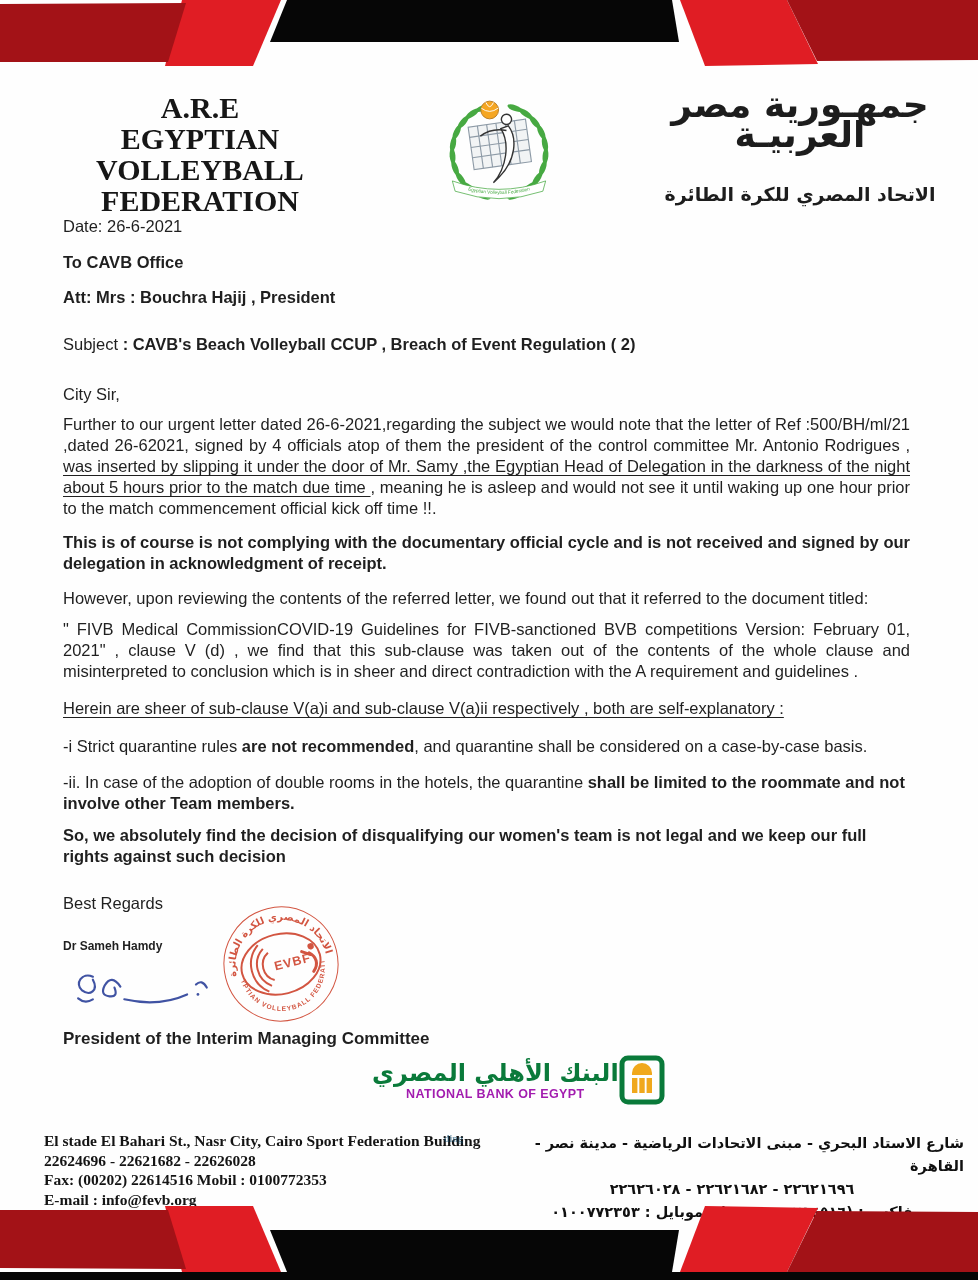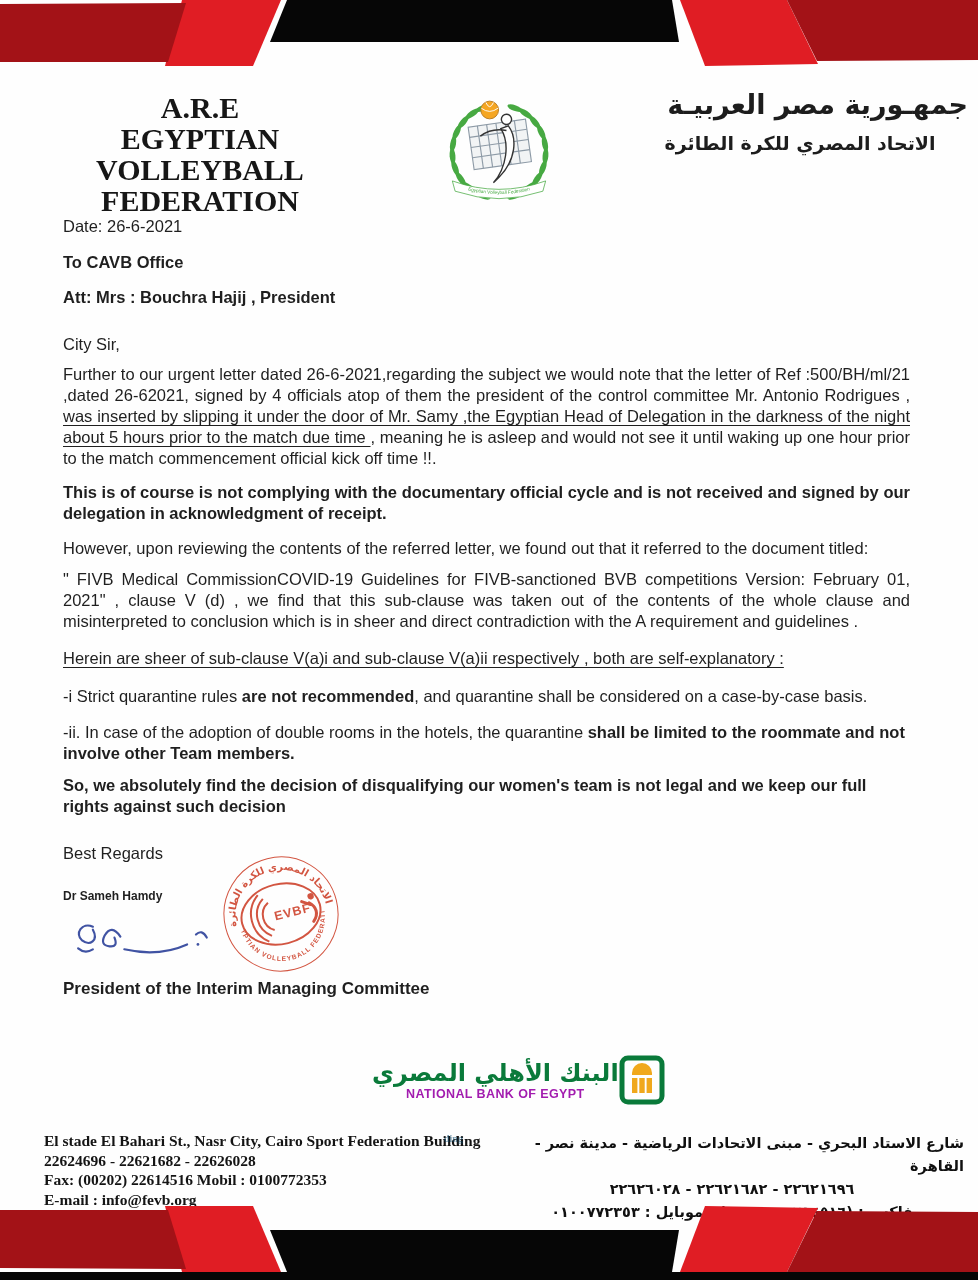--- a/index.html
+++ b/index.html
@@ -8,21 +8,21 @@
   
   .band-top{position:absolute;top:0;left:0;width:978px;height:66px;}
   .band-bottom{position:absolute;bottom:8px;left:0;width:978px;height:66px;transform:scaleY(-1);}
   .band-strip{position:absolute;bottom:0;left:0;width:978px;height:8px;background:#060606;}
   
   .org-en{position:absolute;left:28px;top:92px;width:344px;text-align:center;
           font-family:"Liberation Serif",serif;font-weight:bold;font-size:30px;line-height:31px;color:#161616;}
   .emblem{position:absolute;left:424px;top:82px;width:150px;height:126px;}
   .org-ar{position:absolute;left:632px;top:90px;width:336px;text-align:center;direction:rtl;
           font-family:"DejaVu Sans",sans-serif;font-weight:bold;color:#1d1d1d;}
-  .org-ar .l1{font-size:27px;line-height:30px;margin-bottom:11px;text-align:right;}
+  .org-ar .l1{font-size:36px;line-height:30px;margin-bottom:32px;}
   .org-ar .l2{font-size:19px;line-height:24px;}
   
   .body{position:absolute;left:63px;top:200px;width:847px;font-size:16.5px;line-height:21px;margin-top:16px;}
   .body p{margin:0 0 13px 0;}
   .jst{text-align:justify;}
   .b{font-weight:bold;}
   .u{text-decoration:underline;text-underline-offset:3px;}
   p.date{margin-bottom:15px;}
   p.to{margin-bottom:14px;font-weight:bold;}
   p.att{margin-bottom:26px;font-weight:bold;}
@@ -136,20 +136,21 @@
 
   <div class="org-ar">
     <div class="l1">جمهـورية مصر العربيـة</div>
     <div class="l2">الاتحاد المصري للكرة الطائرة</div>
   </div>
 
   <div class="body">
     <p class="date">Date: 26-6-2021</p>
     <p class="to">To CAVB Office</p>
     <p class="att">Att: Mrs : Bouchra Hajij , President</p>
+    <p class="subject"><span>Subject </span><span class="b">: CAVB's Beach Volleyball  CCUP , Breach of Event Regulation ( 2)</span></p>
     <p class="dear">City Sir,</p>
     <p class="jst"><span>Further to our urgent letter dated 26-6-2021,regarding the subject  we would note that the letter of Ref :500/BH/ml/21 ,dated 26-62021, signed by 4 officials atop of them the president of the control committee Mr. Antonio Rodrigues   , </span><span class="u">was inserted by slipping it under the door of Mr. Samy ,the Egyptian Head of Delegation in the darkness of the night about 5 hours prior to the match due time </span><span>, meaning he is asleep and would not see it until waking up one hour prior to the match commencement official kick off time !!.</span></p>
     <p class="p2 jst">This is of course is not complying with the documentary official cycle and is not received and signed by our delegation in acknowledgment of receipt.</p>
     <p class="p3">However, upon reviewing the contents of the referred letter, we found out that it referred to the document titled:</p>
     <p class="p4 jst">" FIVB Medical CommissionCOVID-19 Guidelines for FIVB-sanctioned BVB competitions Version: February 01, 2021"  , clause V (d) , we find that  this sub-clause was taken out of the contents of the whole clause and misinterpreted to conclusion which is in  sheer and direct contradiction with the A requirement and guidelines .</p>
     <p class="p5"><span class="u">Herein are sheer of sub-clause V(a)i and sub-clause V(a)ii respectively , both are self-explanatory :</span></p>
     <p class="p6"><span>-i Strict quarantine rules </span><span class="b">are not recommended</span><span>, and quarantine shall be considered on a case-by-case basis.</span></p>
     <p class="p7"><span>-ii. In case of the adoption of double rooms in the hotels, the quarantine </span><span class="b">shall be limited to the roommate and not involve other Team members.</span></p>
     <p class="p8">So, we absolutely find the decision of disqualifying our women's team is not legal and we keep our full rights against such decision</p>
     <p class="closing">Best Regards</p>

